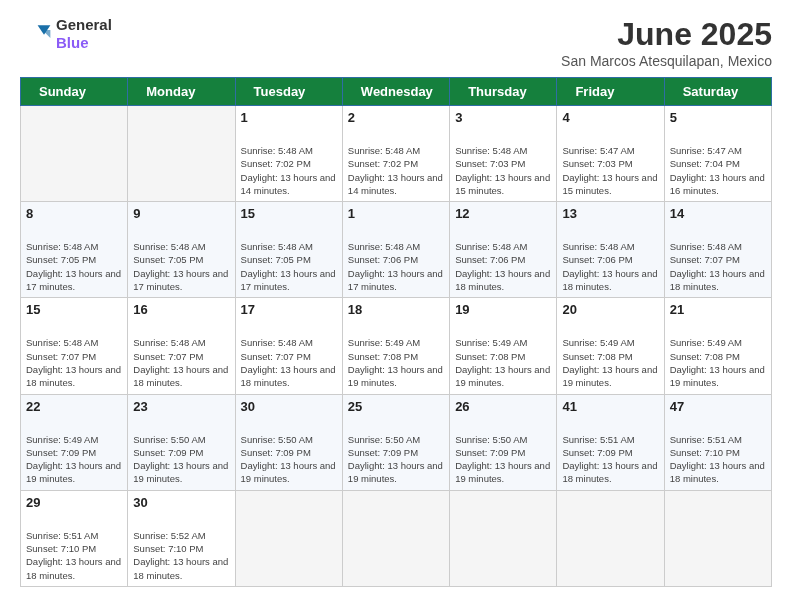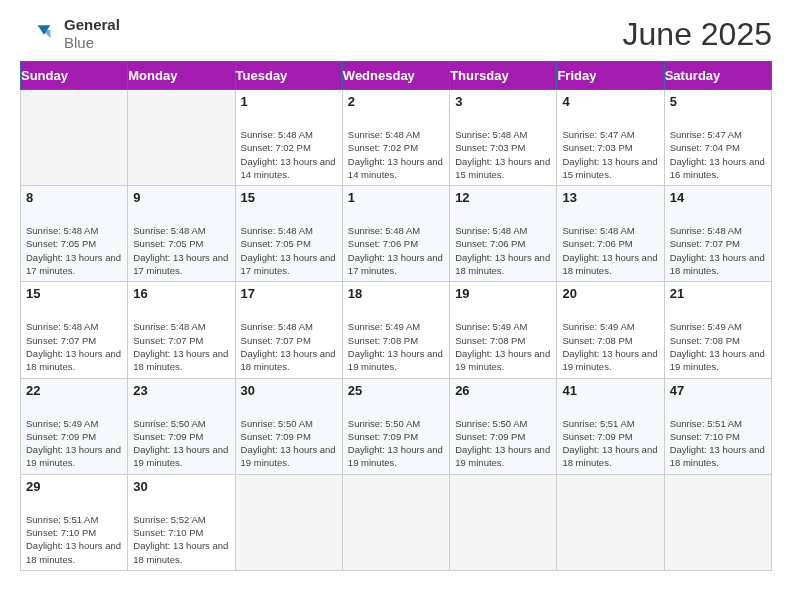--- a/index.html
+++ b/index.html
@@ -12,49 +12,49 @@
     }
     .header-area {
       display: flex;
       justify-content: space-between;
       align-items: flex-start;
       margin-bottom: 8px;
     }
     .logo {
       display: flex;
       align-items: center;
-      gap: 12px;
+      gap: 4px;
     }
     .logo-icon {
       width: 32px;
       height: 24px;
     }
     .title-area {
       text-align: right;
     }
     .month-title {
       font-size: 32px;
-      font-weight: normal;
+      font-weight: bold;
       color: #333;
     }
     .location-title {
       font-size: 14px;
       color: #555;
     }
     table {
       width: 100%;
       border-collapse: collapse;
       table-layout: fixed;
     }
     thead tr th {
-      background-color: #a21caf;
+      background-color: #15803d;
       color: #fff;
       font-size: 13px;
       font-weight: bold;
-      padding: 6px 0;
+      padding: 6px 18px;
       text-align: left;
       border: 1px solid #2e6da4;
     }
     tbody tr td {
       vertical-align: top;
       border: 1px solid #ccc;
       padding: 4px 5px;
       font-size: 10px;
       color: #333;
       background: #fff;
@@ -87,26 +87,27 @@
 <div class="header-area">
   <div class="logo">
     <svg class="logo-icon" viewBox="0 0 40 30">
       <rect x="0" y="0" width="40" height="30" fill="white"></rect>
       <polygon points="22,4 38,4 30,16" fill="#1a6fa8"></polygon>
       <polygon points="28,10 38,10 38,20" fill="#1a6fa8" opacity="0.6"></polygon>
     </svg>
     <div>
       <div>
         <span style="font-size:15px;font-weight:bold;color:#333;">General</span><br>
-        <span style="font-size:15px;font-weight:normal;color:#737373;">Blue</span>
+        <span style="font-size:15px;font-weight:bold;color:#8b5cf6;">Blue</span>
       </div>
     </div>
   </div>
   <div class="title-area">
     <div class="month-title">June 2025</div>
+    <div class="location-title">San Marcos Atesquilapan, Mexico</div>
   </div>
 </div>
 
 <table>
   <thead>
     <tr>
       <th>Sunday</th>
       <th>Monday</th>
       <th>Tuesday</th>
       <th>Wednesday</th>

